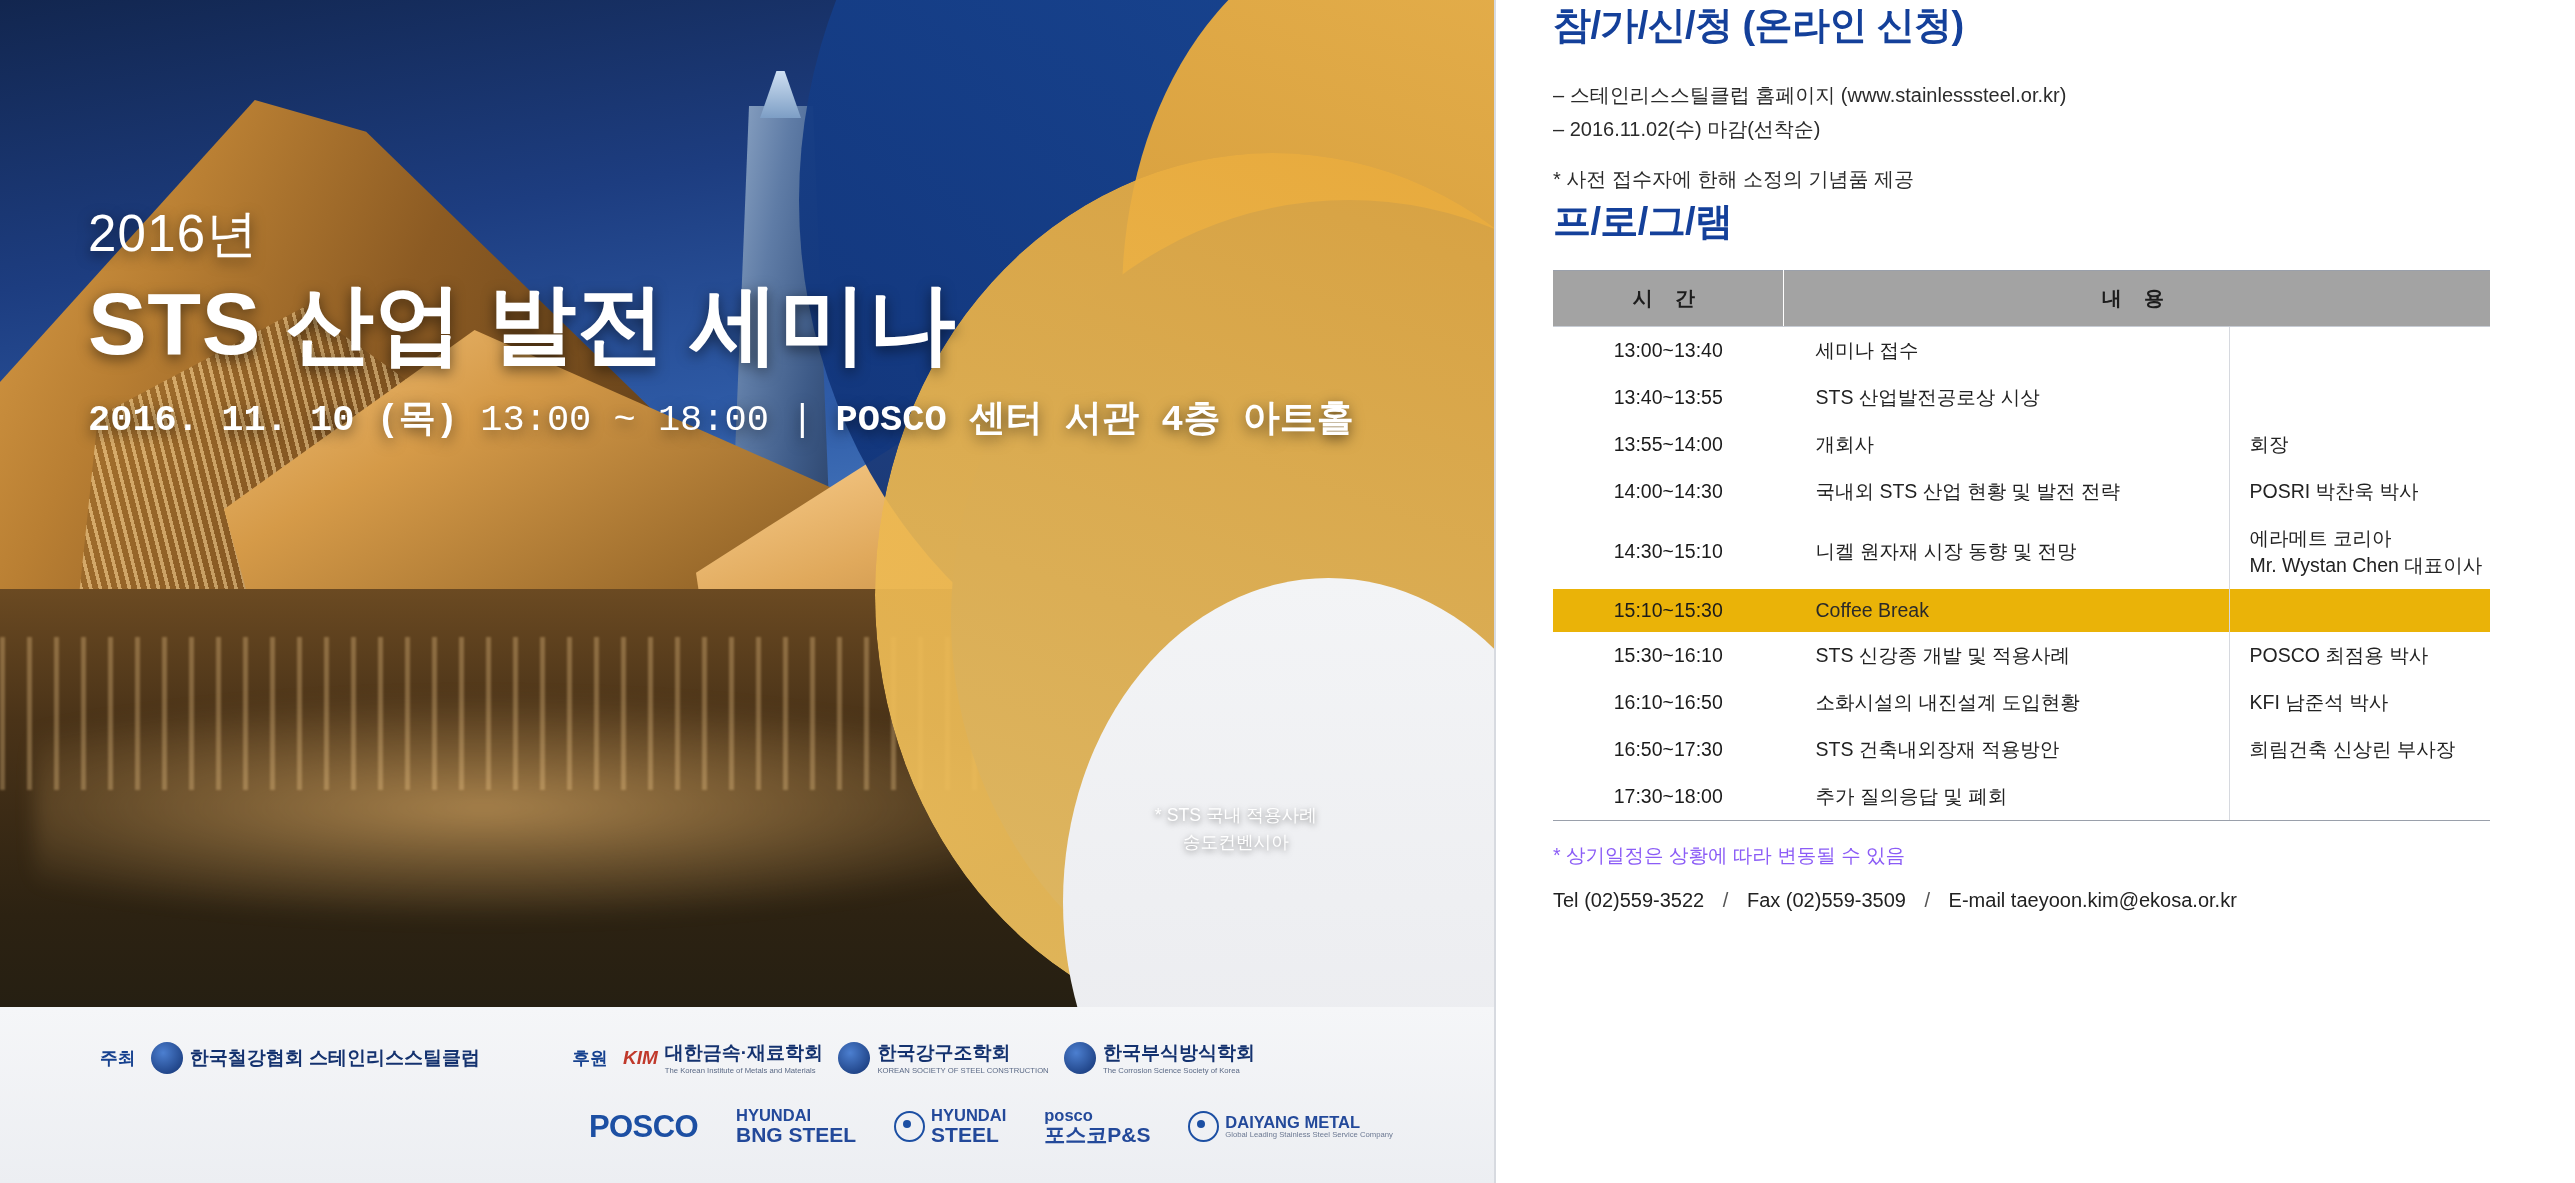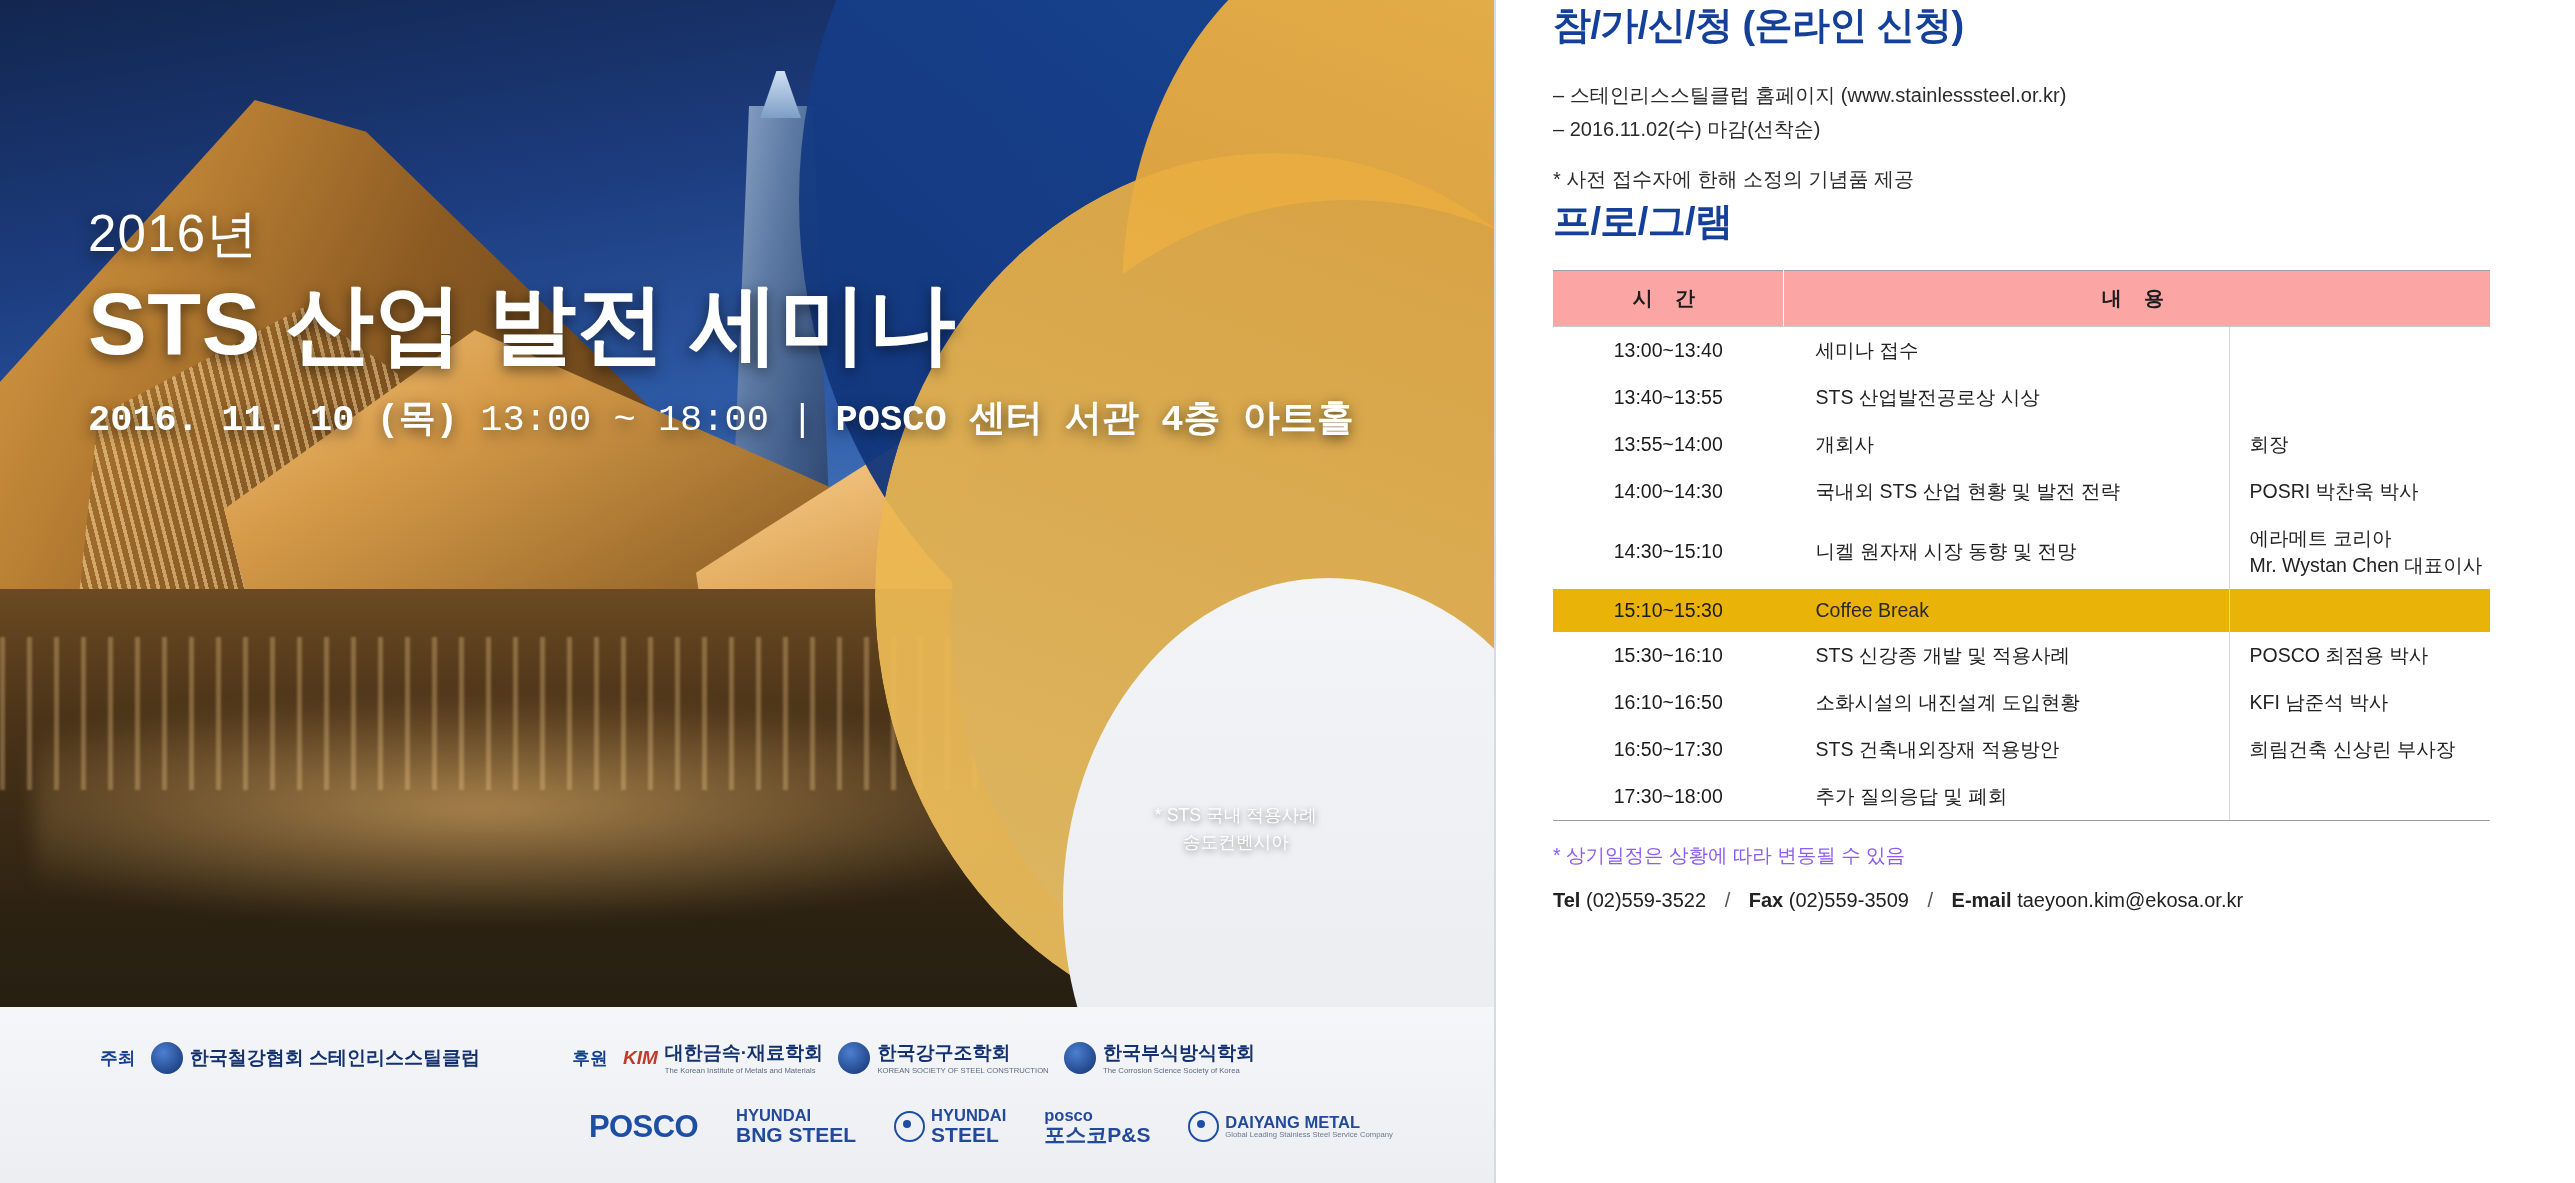--- a/index.html
+++ b/index.html
@@ -163,35 +163,35 @@
     color:#14409a;font-size:38px;font-weight:700;letter-spacing:-0.6px;margin:0;
   }
   .sec-apply{margin-top:65px;}
   .bullets{margin-top:27px;font-size:20px;color:#2b2b2b;line-height:1.72;}
   .bullets .note{margin-top:15.3px;}
   .sec-program{margin-top:42px;}
   table.prog{
     width:937px;border-collapse:collapse;margin-top:22.4px;font-size:19.5px;color:#222;
   }
   table.prog thead th{
-    background:#fca5a5;font-weight:700;font-size:20px;color:#1d1d1d;padding:14px 0;letter-spacing:8.3px;
+    background:#a3a3a3;font-weight:700;font-size:20px;color:#1d1d1d;padding:14px 0;letter-spacing:8.3px;
     border-top:1.8px solid #9aa0ab;border-bottom:1.2px solid #c7ccd4;
   }
   table.prog thead th:first-child{width:230px;border-right:1.2px solid #ffffff;}
   table.prog tbody td{padding:10px 0;border-bottom:0;}
   table.prog tbody td.time{text-align:center;width:230px;color:#1b1b1b;}
   table.prog tbody td.desc{padding-left:32px;width:413px;}
   table.prog tbody td.who{padding-left:20px;border-left:1.2px solid #d6d9df;}
   tr.break td{background:#eab308;}
   tr.break td.desc{color:#2a2a2a;}
   .tbl-bottom{border-bottom:1.8px solid #9aa0ab;width:937px;margin-top:0;height:0;}
   .prog-note{margin-top:21px;font-size:19.5px;color:#8b5cf6;}
   .sec-contact{margin-top:44px;}
   .contact-line{margin-top:20px;font-size:20px;color:#222;}
-  .contact-line .lab{font-weight:700;}
+  .contact-line .lab{font-weight:400;}
   .contact-line .sep{display:inline-block;padding:0 13px;color:#555;}
   .contact-line2{margin-top:5.9px;font-size:20px;color:#222;padding-left:39px;}
 </style>
 </head>
 <body>
 
 <div class="poster">
 
   <div class="left">
     <div class="sky"></div>

